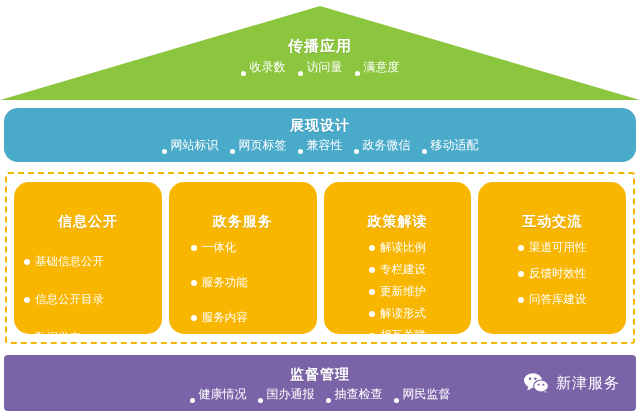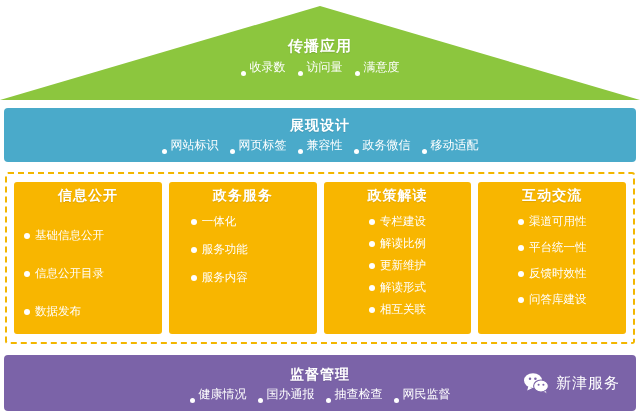--- a/index.html
+++ b/index.html
@@ -78,21 +78,21 @@
   }
 
   
   .band-blue {
     position: absolute;
     left: 4px;
     top: 108px;
     width: 632px;
     height: 54px;
     background: #4aaaca;
-    border-radius: 4px;
+    border-radius: 14px;
     color: #ffffff;
     display: flex;
     flex-direction: column;
     align-items: center;
     justify-content: center;
     box-sizing: border-box;
   }
   .band-title {
     font-size: 14px;
     font-weight: bold;
@@ -121,23 +121,23 @@
     border-radius: 3px;
     background: #ffffff;
     padding: 8px 7px;
     display: flex;
     gap: 7px;
   }
 
   .card {
     flex: 1 1 0;
     background: #f8b600;
-    border-radius: 3px;
+    border-radius: 15px;
     box-sizing: border-box;
-    padding: 4px 10px 10px 10px;
+    padding: 30px 10px 10px 10px;
     color: #ffffff;
     display: flex;
     flex-direction: column;
   }
   .card-title {
     text-align: center;
     font-size: 14px;
     font-weight: bold;
     letter-spacing: 1px;
     line-height: 19px;
@@ -154,21 +154,21 @@
     align-items: center;
     gap: 5px;
     line-height: 15px;
     white-space: nowrap;
   }
   .card-li .dot { width: 6px; height: 6px; }
 
   
   .card.c1 .card-list { gap: 9px; }
   .card.c1 .card-li { justify-content: flex-start; margin-top: 14px; }
-  .card.c2 .card-list { gap: 13px; padding-left: 12px; }
+  .card.c2 .card-list { gap: 20px; padding-left: 12px; }
   .card.c2 .card-li { justify-content: flex-start; }
   .card.c3 .card-list { gap: 7px; }
   .card.c3 .card-li { justify-content: center; }
   .card.c4 .card-list { gap: 11px; justify-content: center; }
   .card.c4 .card-li { justify-content: center; }
 
   
   .band-purple {
     position: absolute;
     left: 4px;
@@ -297,25 +297,25 @@
           <span>服务内容</span>
         </div>
       </div>
     </div>
 
     <div class="card c3">
       <div class="card-title">政策解读</div>
       <div class="card-list">
         <div class="card-li">
           <span class="dot"></span>
+          <span>解读比例</span>
+        </div>
+        <div class="card-li">
+          <span class="dot"></span>
           <span>专栏建设</span>
-        </div>
-        <div class="card-li">
-          <span class="dot"></span>
-          <span>解读比例</span>
         </div>
         <div class="card-li">
           <span class="dot"></span>
           <span>更新维护</span>
         </div>
         <div class="card-li">
           <span class="dot"></span>
           <span>解读形式</span>
         </div>
         <div class="card-li">
@@ -324,24 +324,20 @@
         </div>
       </div>
     </div>
 
     <div class="card c4">
       <div class="card-title">互动交流</div>
       <div class="card-list">
         <div class="card-li">
           <span class="dot"></span>
           <span>渠道可用性</span>
-        </div>
-        <div class="card-li">
-          <span class="dot"></span>
-          <span>平台统一性</span>
         </div>
         <div class="card-li">
           <span class="dot"></span>
           <span>反馈时效性</span>
         </div>
         <div class="card-li">
           <span class="dot"></span>
           <span>问答库建设</span>
         </div>
       </div>

